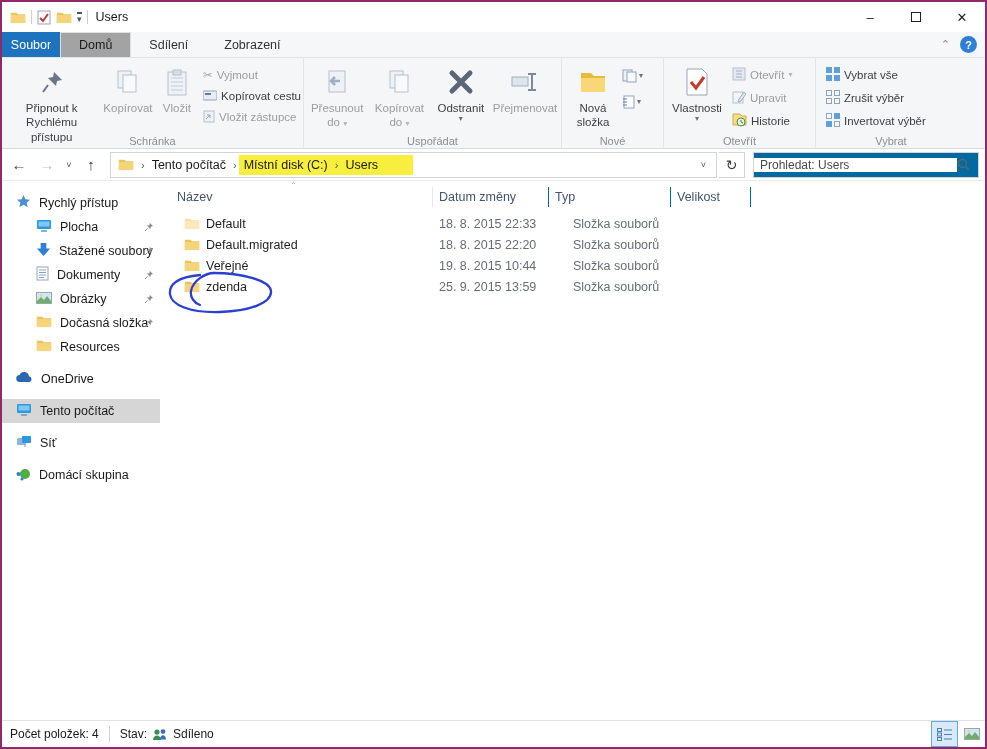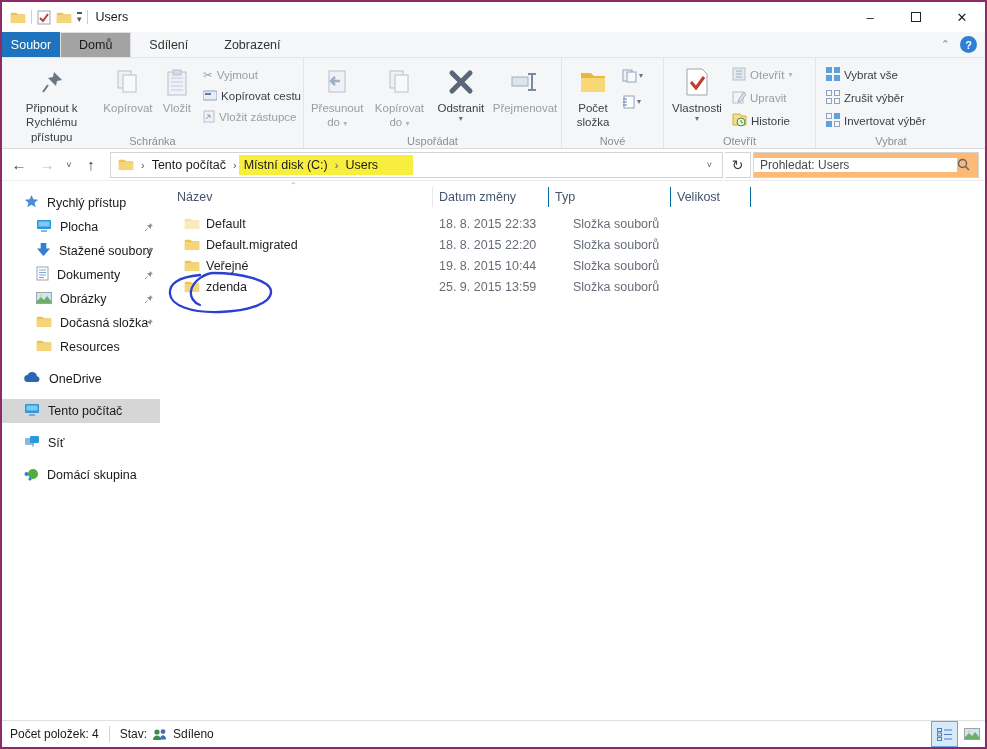--- a/index.html
+++ b/index.html
@@ -45,28 +45,28 @@
   .navbtn { width:26px; height:24px; display:flex; align-items:center; justify-content:center; font-size:15px; color:#3b3e45; }
   .navbtn.disabled { color:#c0c0c0; }
   .navbtn.small { width:14px; font-size:9px; }
   .addrbox { flex:1; height:26px; border:1px solid #d4d4d4; display:flex; align-items:center; padding:0 4px; gap:2px; background:#fff; margin-left:4px; }
   .crumbs { display:flex; align-items:center; font-size:12.5px; color:#1a1a1a; flex:1; }
   .crumb { padding:3px 5px; }
   .crumb-sep { color:#555; font-size:11px; padding:0 2px; }
   .hl { background:#f7ee3e; display:flex; align-items:center; padding-right:30px; }
   .addr-chev { color:#555; font-size:9px; padding:0 6px; }
   .refreshbox { width:26px; height:26px; border:1px solid #d4d4d4; border-left:none; display:flex; align-items:center; justify-content:center; color:#3b3e45; font-size:14px; background:#fff; }
-  .searchbox { width:226px; height:26px; border:1px solid #d4d4d4; display:flex; align-items:center; background:#fdba74; }
+  .searchbox { width:226px; height:26px; border:1px solid #d4d4d4; display:flex; align-items:center; margin-left:6px; background:#0369a1; }
   .searchbox input { flex:1; border:none; outline:none; font-size:12px; color:#333; padding:0 6px; font-family:"Liberation Sans",sans-serif; }
   .searchbox input::placeholder { color:#4a4a4a; opacity:1; }
 
   
   .main { flex:1; display:flex; overflow:hidden; }
   .sidebar { width:158px; flex:0 0 auto; padding-top:10px; }
-  .side-item { height:24px; display:flex; align-items:center; position:relative; font-size:12.5px; color:#1a1a1a; padding-left:22px; gap:8px; }
+  .side-item { height:24px; display:flex; align-items:center; position:relative; font-size:12.5px; color:#1a1a1a; padding-left:14px; gap:8px; }
   .side-item.child { padding-left:34px; }
   .side-item.selected { background:#d6d6d6; }
   .side-gap { height:8px; }
   .pin { position:absolute; right:6px; top:6px; }
   .side-label { white-space:nowrap; overflow:hidden; }
 
   .list { flex:1; position:relative; font-size:12.5px; }
   .lheader { display:flex; height:30px; align-items:flex-end; padding-bottom:4px; color:#44546a; position:relative; }
   .hc { padding-left:6px; border-right:1px solid #0369a1; height:20px; display:flex; align-items:center; }
   .hc.name { width:273px; padding-left:17px; border-right:none; }
@@ -248,21 +248,21 @@
     </div>
 
     <div class="rgroup" style="width:102px;">
       <div class="bigbtn" style="width:58px;">
         <span class="bicon">
           <svg width="28" height="24" viewBox="0 0 28 24">
               <path d="M2 3h10l3 3h11v16H2z" fill="#e9b83d"></path>
               <path d="M2 8h24v14H2z" fill="#f8d776"></path>
             </svg>
         </span>
-        <span>Počet</span>
+        <span>Nová</span>
         <span>složka</span>
       </div>
       <div class="smallcol" style="padding-top:6px; gap:8px;">
         <div class="minibtn">
           <svg width="15" height="14" viewBox="0 0 15 14">
               <rect x="1" y="1" width="9" height="11" fill="#eef1f5" stroke="#8fa3c0"></rect>
               <rect x="5" y="3" width="9" height="10" fill="#f7f9fb" stroke="#8fa3c0"></rect>
             </svg>
           <span class="caret">▾</span>
         </div>

